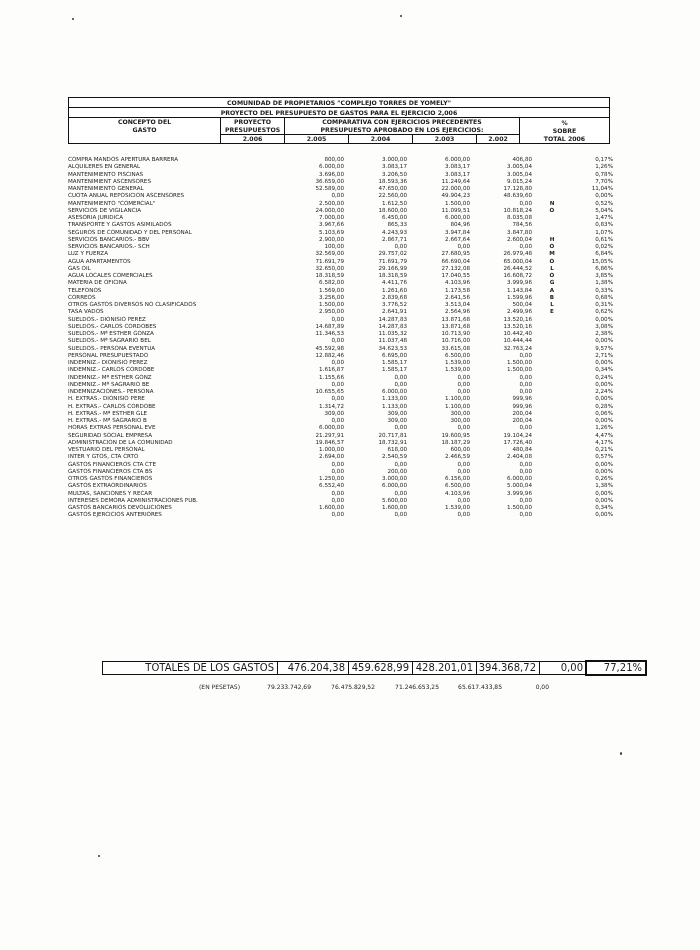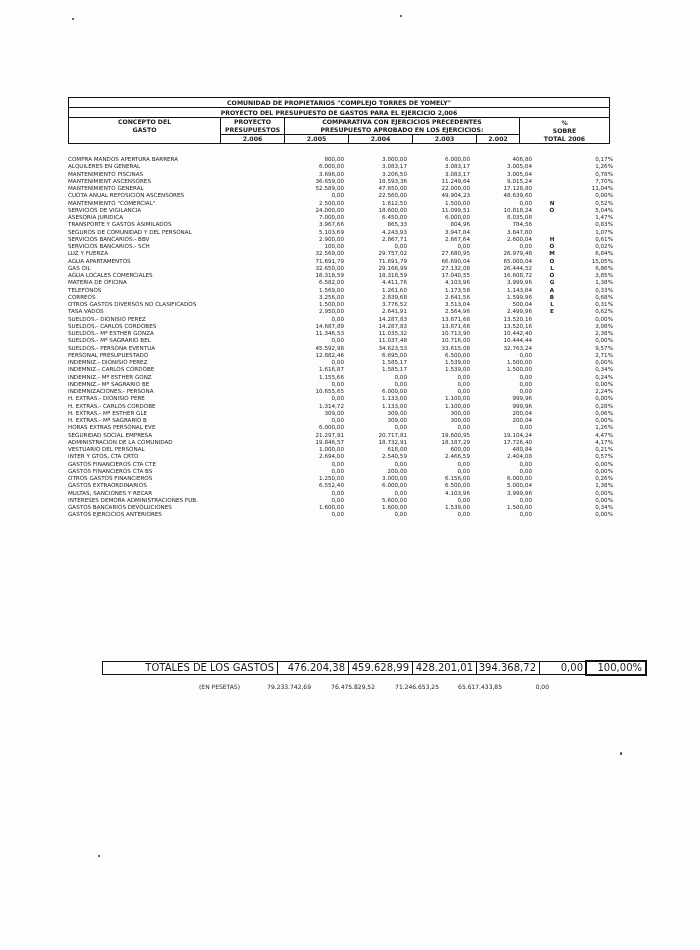--- a/index.html
+++ b/index.html
@@ -516,21 +516,21 @@
       </div>
     </div>
 
   <div class="totals">
     <span>TOTALES DE LOS GASTOS</span>
     <span>476.204,38</span>
     <span>459.628,99</span>
     <span>428.201,01</span>
     <span>394.368,72</span>
     <span>0,00</span>
-    <span>100,00%</span>
+    <span>77,21%</span>
   </div>
 
   <div class="pesetas">
     <span>(EN PESETAS)</span>
     <span>79.233.742,69</span>
     <span>76.475.829,52</span>
     <span>71.246.653,25</span>
     <span>65.617.433,85</span>
     <span>0,00</span>
   </div>

